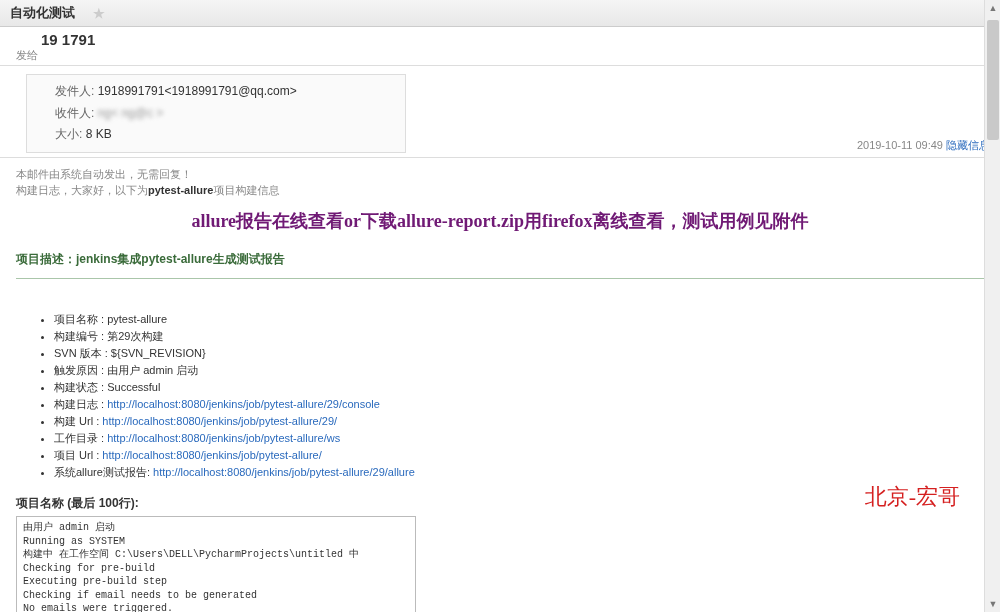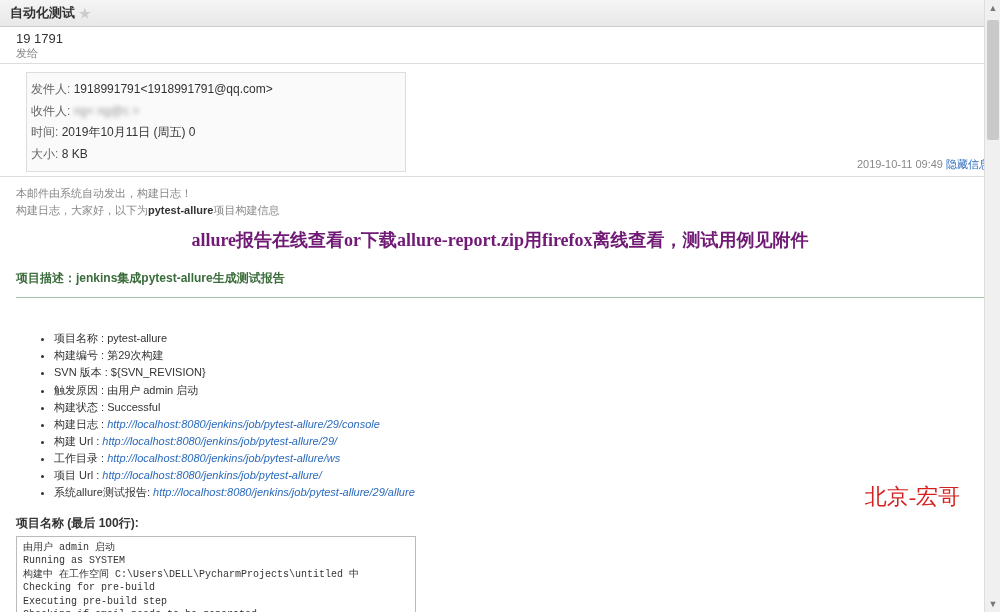--- a/index.html
+++ b/index.html
@@ -1,34 +1,34 @@
 <!DOCTYPE html>
 <html><head>
 <meta charset="utf-8">
 <style>
 * { margin: 0; padding: 0; box-sizing: border-box; }
 body { font-family: "Microsoft YaHei", Arial, sans-serif; font-size: 12px; background: #fff; color: #333; width: 1000px; height: 612px; overflow: hidden; position: relative; }
-.window-title-bar { background: linear-gradient(#f5f5f5, #e8e8e8); border-bottom: 1px solid #ccc; padding: 4px 10px; font-size: 13px; font-weight: bold; display: flex; align-items: center; gap: 4px; }
+.window-title-bar { background: linear-gradient(#f5f5f5, #e8e8e8); border-bottom: 1px solid #ccc; padding: 4px 10px; font-size: 13px; font-weight: bold; display: flex; align-items: center; gap: 18px; }
 .star-icon { color: #ccc; font-size: 13px; }
 .header-block { padding: 4px 10px 2px 16px; border-bottom: 1px solid #ddd; }
-.sender-line { font-size: 13px; font-weight: normal; }
+.sender-line { font-size: 15px; font-weight: bold; margin-left: 25px; }
 .to-line { font-size: 11px; color: #888; margin-top: 0; }
 .meta-row { display: flex; justify-content: space-between; align-items: flex-end; padding: 2px 10px 4px 10px; border-bottom: 1px solid #ddd; }
 .meta-right { font-size: 11px; color: #888; }
 .hide-link { color: #2a6abd; cursor: pointer; }
-.detail-box { margin: 6px 10px 0 16px; border: 1px solid #ddd; background: #fafafa; padding: 6px 4px; font-size: 12px; line-height: 1.8; width: 380px; }
+.detail-box { margin: 6px 10px 0 16px; border: 1px solid #ddd; background: #fafafa; padding: 6px 28px; font-size: 12px; line-height: 1.8; width: 380px; }
 .detail-box .dlab { color: #666; display: inline-block; }
 .body-area { padding: 8px 16px 0 16px; }
 .sys-note { font-size: 11px; color: #888; line-height: 1.5; }
 .sys-note b { color: #333; }
 .headline { text-align: center; color: #701a75; font-size: 18px; font-weight: bold; margin: 10px 0 18px 0; font-family: SimSun, serif; }
 .section-title { font-size: 12px; font-weight: bold; color: #3a6b3a; border-bottom: 1px solid #aac6aa; padding-bottom: 10px; margin-bottom: 6px; }
 .info-list { list-style: disc; margin-left: 38px; font-size: 11px; line-height: 1.55; color: #333; margin-top: 32px; }
 .info-list .klab { color: #333; }
-.info-list a { color: #2a6abd; text-decoration: none; font-style: italic; }
+.info-list a { color: #2a6abd; text-decoration: none; }
 .log-title { font-size: 12px; font-weight: bold; margin: 14px 0 4px 0; }
 .log-box { border: 1px solid #bbb; background: #fff; width: 400px; height: 250px; padding: 4px 6px; font-family: "Courier New", monospace; font-size: 10px; line-height: 1.35; white-space: pre-wrap; overflow: hidden; color: #333; }
 .watermark { position: absolute; right: 40px; bottom: 100px; color: #d52020; font-size: 22px; font-family: SimSun, serif; }
 .scrollbar-v { position: absolute; right: 0; top: 0; width: 16px; height: 100%; background: #f0f0f0; border-left: 1px solid #ddd; }
 .scroll-thumb { position: absolute; left: 2px; top: 20px; width: 12px; height: 120px; background: #c9c9c9; border-radius: 2px; }
 .scroll-arrow { position: absolute; left: 0; width: 16px; height: 16px; text-align: center; font-size: 9px; color: #777; line-height: 16px; }
 .blur { filter: blur(2px); color: #999; }
 </style>
 </head>
 <body>
@@ -43,32 +43,31 @@
   <div class="to-line">
     <span>发给</span>
     <span class="blur"></span>
   </div>
 </div>
 
 <div class="meta-row">
   <div class="detail-box">
     <div><span class="dlab">发件人:</span> <span>1918991791&lt;1918991791@qq.com&gt;</span></div>
     <div><span class="dlab">收件人:</span> <span class="blur">    ng&lt;   ng@c      &gt;</span></div>
-    <div><span class="dlab">时间:</span> <span>2019年10月11日 (周五) 0</span></div>
     <div><span class="dlab">大小:</span> <span>8 KB</span></div>
   </div>
   <div class="meta-right">
     <span>2019-10-11 09:49</span>
     <span class="hide-link">隐藏信息</span>
   </div>
 </div>
 
 <div class="body-area">
   <div class="sys-note">
-    <div>本邮件由系统自动发出，构建日志！</div>
+    <div>本邮件由系统自动发出，无需回复！</div>
     <div>
       <span>构建日志，大家好，以下为</span><b>pytest-allure</b><span>项目构建信息</span>
     </div>
   </div>
 
   <div class="headline">allure报告在线查看or下载allure-report.zip用firefox离线查看，测试用例见附件</div>
 
   <div class="section-title">项目描述：jenkins集成pytest-allure生成测试报告</div>
 
   <ul class="info-list" id="info-list">

